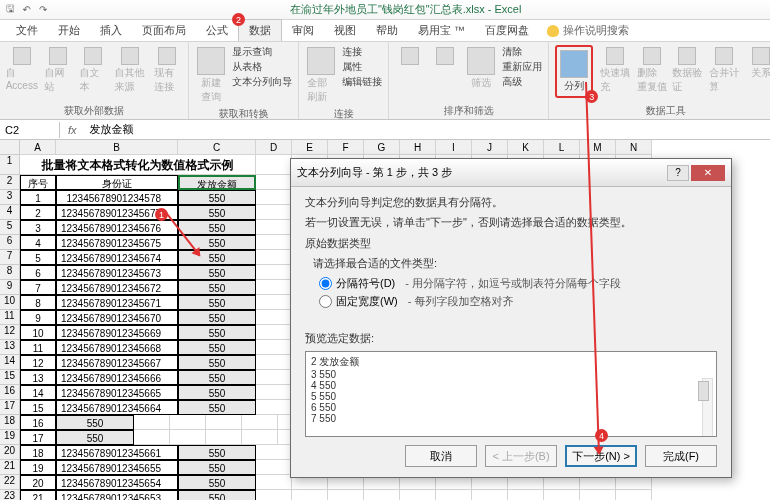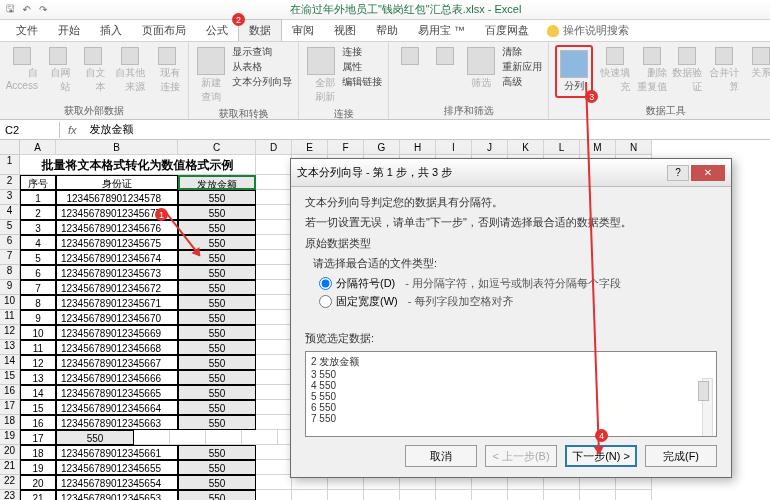--- a/index.html
+++ b/index.html
@@ -9,21 +9,21 @@
 .qat span { color: #666; font-size: 10px; }
 .title-center { flex: 1; text-align: center; color: #217346; font-size: 11px; }
 .menubar { background: #fff; height: 22px; display: flex; align-items: flex-end; padding: 0 6px; border-bottom: 1px solid #d4d4d4; }
 .menubar .tab { padding: 3px 10px; color: #444; font-size: 11px; cursor: pointer; position: relative; }
 .menubar .tab.active { background: #f1f1f1; border: 1px solid #c5c5c5; border-bottom: none; }
 .badge { position: absolute; width: 13px; height: 13px; border-radius: 50%; background: #e03030; color: #fff; font-size: 9px; display: flex; align-items: center; justify-content: center; }
 .ribbon { background: #f1f1f1; height: 78px; display: flex; border-bottom: 1px solid #c5c5c5; }
 .rgroup { border-right: 1px solid #d8d8d8; padding: 3px 6px 1px; display: flex; flex-direction: column; justify-content: space-between; }
 .rgroup .btns { display: flex; gap: 5px; align-items: flex-start; }
 .rbtn { display: flex; flex-direction: column; align-items: center; gap: 1px; color: #444; font-size: 10px; padding: 2px; min-width: 30px; }
-.rbtn.disabled { color: #b0b0b0; text-align: right; }
+.rbtn.disabled { color: #b0b0b0; }
 .rbtn .ico { width: 18px; height: 18px; background: #ddd; border: 1px solid #bbb; }
 .rbtn.big .ico { width: 28px; height: 28px; }
 .rgroup .label { text-align: center; font-size: 10px; color: #666; padding-top: 1px; }
 .small-stack { display: flex; flex-direction: column; gap: 1px; font-size: 10px; color: #444; }
 .small-stack span { white-space: nowrap; }
 .fenlei { border: 2px solid #e03030; border-radius: 3px; padding: 1px; position: relative; }
 .formula-bar { height: 20px; display: flex; align-items: center; border-bottom: 1px solid #c5c5c5; background: #fff; }
 .namebox { width: 60px; padding: 2px 5px; border-right: 1px solid #c5c5c5; font-size: 11px; }
 .fx { padding: 0 8px; color: #666; font-style: italic; }
 .fval { padding: 2px 5px; font-size: 11px; }
@@ -514,21 +514,20 @@
         <div class="cell cI"></div>
         <div class="cell cJ"></div>
         <div class="cell cK"></div>
         <div class="cell cL"></div>
         <div class="cell cM"></div>
         <div class="cell cN"></div>
       </div>
       <div class="row">
         <div class="rh">18</div>
         <div class="cell cA th">16</div>
-        <div class="cell cB td-b">123456789012345663</div>
         <div class="cell cC td-c">550</div>
         <div class="cell cD"></div>
         <div class="cell cE"></div>
         <div class="cell cF"></div>
         <div class="cell cG"></div>
         <div class="cell cH"></div>
         <div class="cell cI"></div>
         <div class="cell cJ"></div>
         <div class="cell cK"></div>
         <div class="cell cL"></div>

